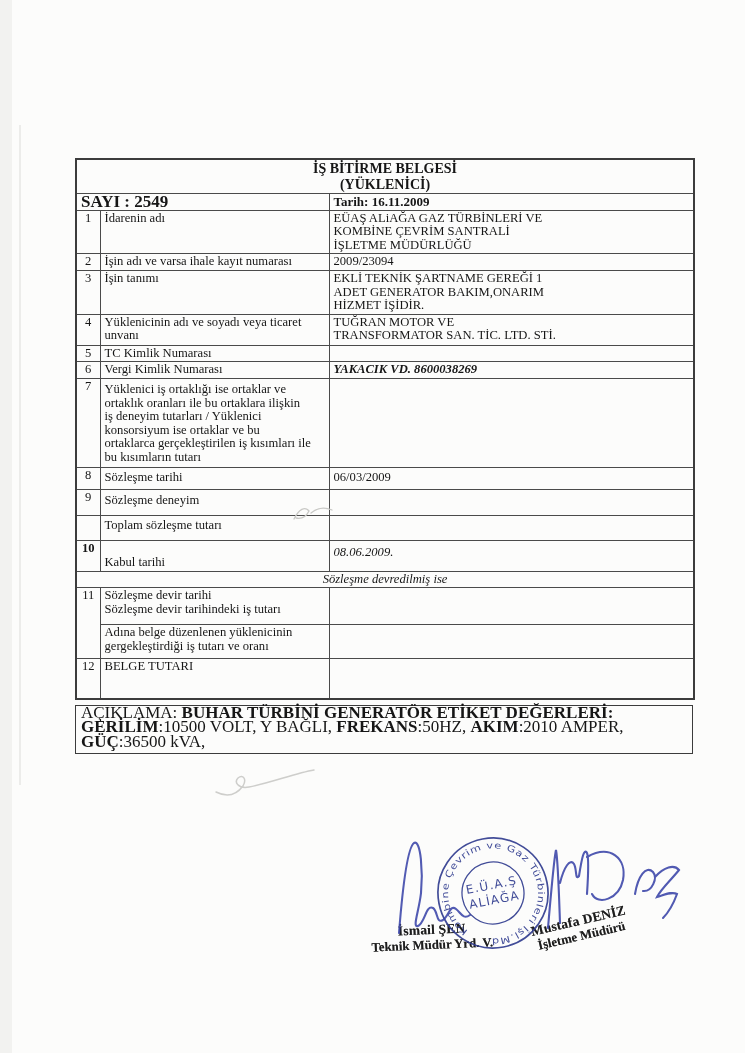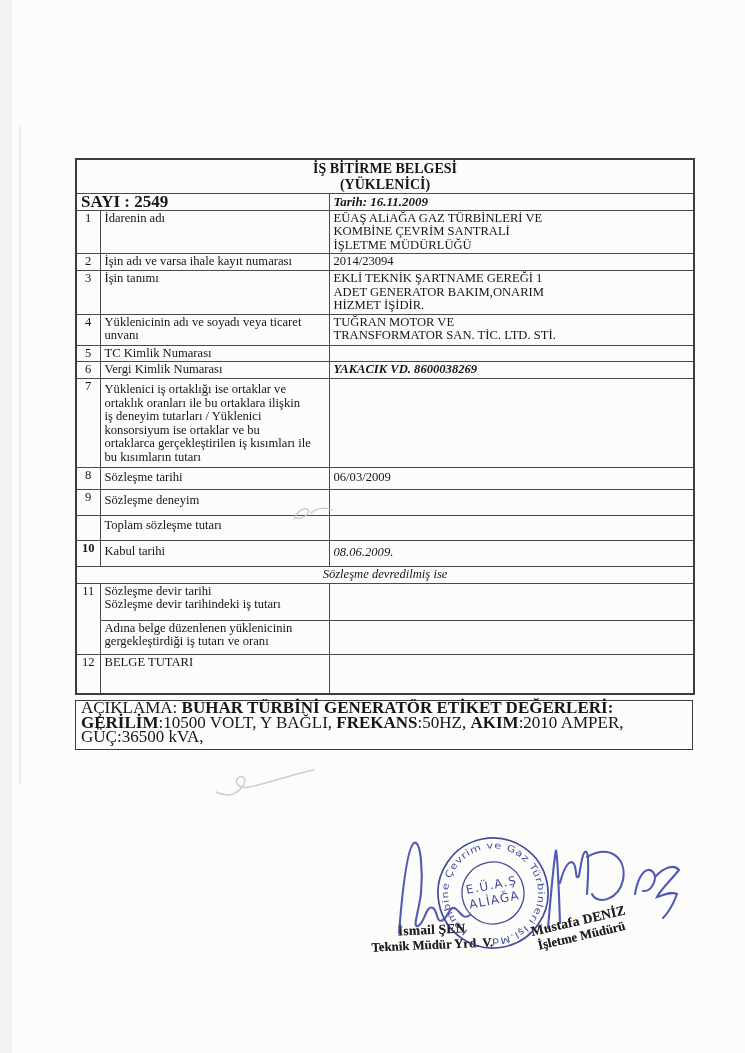--- a/index.html
+++ b/index.html
@@ -36,21 +36,21 @@
   table.cert col.c-value{width:365px;}
   table.cert td{
     border:1px solid var(--line);
     padding:1px 4px;vertical-align:top;
     overflow:hidden;
   }
   table.cert{border:2px solid #3c3c3c;}
   td.title-cell{text-align:center;font-weight:bold;font-size:14px;line-height:15.5px;padding:2px 0;}
   td.num{text-align:center;vertical-align:middle;padding:1px 1px;}
   td.sayi{font-weight:bold;font-size:17px;padding-left:14px;}
-  td.tarih{font-weight:bold;font-size:13px;padding-left:6px;font-style:italic;}
+  td.tarih{font-weight:bold;font-size:13px;padding-left:6px;}
   .prewrap{white-space:pre-line;}
   td.value{padding-left:6px;}
   td.subheader{text-align:center;padding:1px 0;}
   td.vmid{vertical-align:middle;}
   .i{font-style:italic;}
   .b{font-weight:bold;}
   td.kabul-val{padding-left:56px;}
   .aciklama{
     border:1.5px solid #3c3c3c;
     margin-top:5px;
@@ -105,21 +105,21 @@
         <td class="num">1</td>
         <td class="prewrap">İdarenin adı</td>
         <td class="value prewrap">EÜAŞ ALiAĞA GAZ TÜRBİNLERİ VE
 KOMBİNE ÇEVRİM SANTRALİ
 İŞLETME MÜDÜRLÜĞÜ</td>
       </tr>
 
       <tr style="height:16px;">
         <td class="num">2</td>
         <td>İşin adı ve varsa ihale kayıt numarası</td>
-        <td class="value">2014/23094</td>
+        <td class="value">2009/23094</td>
       </tr>
 
       <tr style="height:42px;">
         <td class="num">3</td>
         <td>İşin tanımı</td>
         <td class="value prewrap">EKLİ TEKNİK ŞARTNAME GEREĞİ 1
 ADET GENERATOR BAKIM,ONARIM
 HİZMET İŞİDİR.</td>
       </tr>
 
@@ -167,21 +167,21 @@
       </tr>
 
       <tr style="height:25px;">
         <td class="num"></td>
         <td style="padding-top:3px;">Toplam sözleşme tutarı</td>
         <td class="value"></td>
       </tr>
 
       <tr style="height:26px;">
         <td class="num b">10</td>
-        <td style="padding-top:4px;">Kabul tarihi</td>
+        <td style="padding-top:15px;">Kabul tarihi</td>
         <td class="value i kabul-val" style="padding-top:5px;">08.06.2009.</td>
       </tr>
 
       <tr style="height:14px;font-style:italic;">
         <td class="subheader" colspan="3">Sözleşme devredilmiş ise</td>
       </tr>
 
       <tr style="height:37px;">
         <td class="num" rowspan="2">11</td>
         <td class="prewrap">Sözleşme devir tarihi
@@ -198,21 +198,21 @@
       <tr style="height:40px;">
         <td class="num">12</td>
         <td class="vmid">BELGE TUTARI</td>
         <td class="value"></td>
       </tr>
     </tbody>
       </table>
 
     <div class="aciklama">
       <div><span>AÇIKLAMA: </span><span style="font-weight: bold;">BUHAR TÜRBİNİ GENERATÖR ETİKET DEĞERLERİ:</span></div>
-      <div><span style="font-weight: bold;">GERİLİM</span><span>:10500 VOLT, Y BAĞLI, </span><span style="font-weight: bold;">FREKANS</span><span>:50HZ, </span><span style="font-weight: bold;">AKIM</span><span>:2010 AMPER, </span><span style="font-weight: normal;">GÜÇ</span><span>:36500 kVA,</span></div>
+      <div><span style="font-weight: bold;">GERİLİM</span><span>:10500 VOLT, Y BAĞLI, </span><span style="font-weight: bold;">FREKANS</span><span>:50HZ, </span><span style="font-weight: bold;">AKIM</span><span>:2010 AMPER, </span><span style="font-weight: bold;">GÜÇ</span><span>:36500 kVA,</span></div>
     </div>
   </div>
 
   <svg class="pencil" style="left:280px;top:502px;" width="44" height="22" viewBox="0 0 44 22">
     <path d="M2,17 C7,7 13,4 17,9 C14,15 9,17 4,16 M19,11 C26,5 33,5 40,8" fill="none" stroke="#c9c9c6" stroke-width="1.3" stroke-linecap="round"></path>
   </svg>
   <svg class="pencil" style="left:198px;top:760px;" width="115" height="42" viewBox="0 0 115 42">
     <path d="M6,32 C18,38 27,34 33,26 C37,19 33,14 28,18 C24,22 28,29 39,27 C60,23 86,13 104,10" fill="none" stroke="#c2c2bf" stroke-width="1.5" stroke-linecap="round" opacity="0.8"></path>
   </svg>
 

